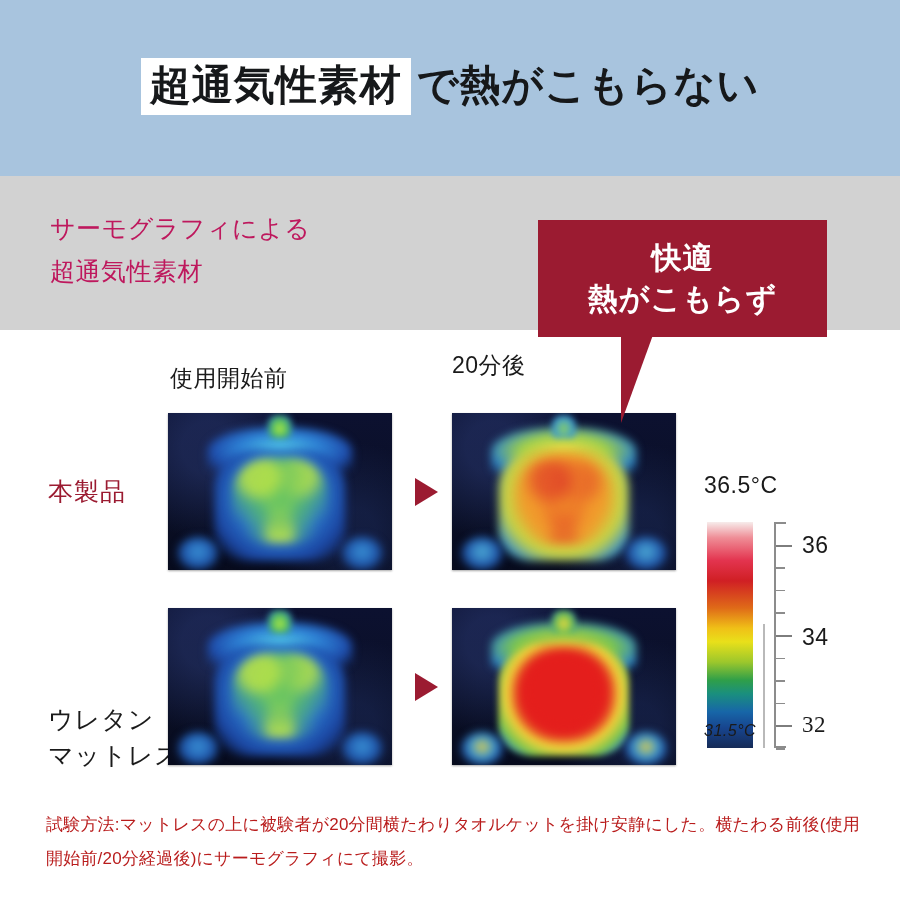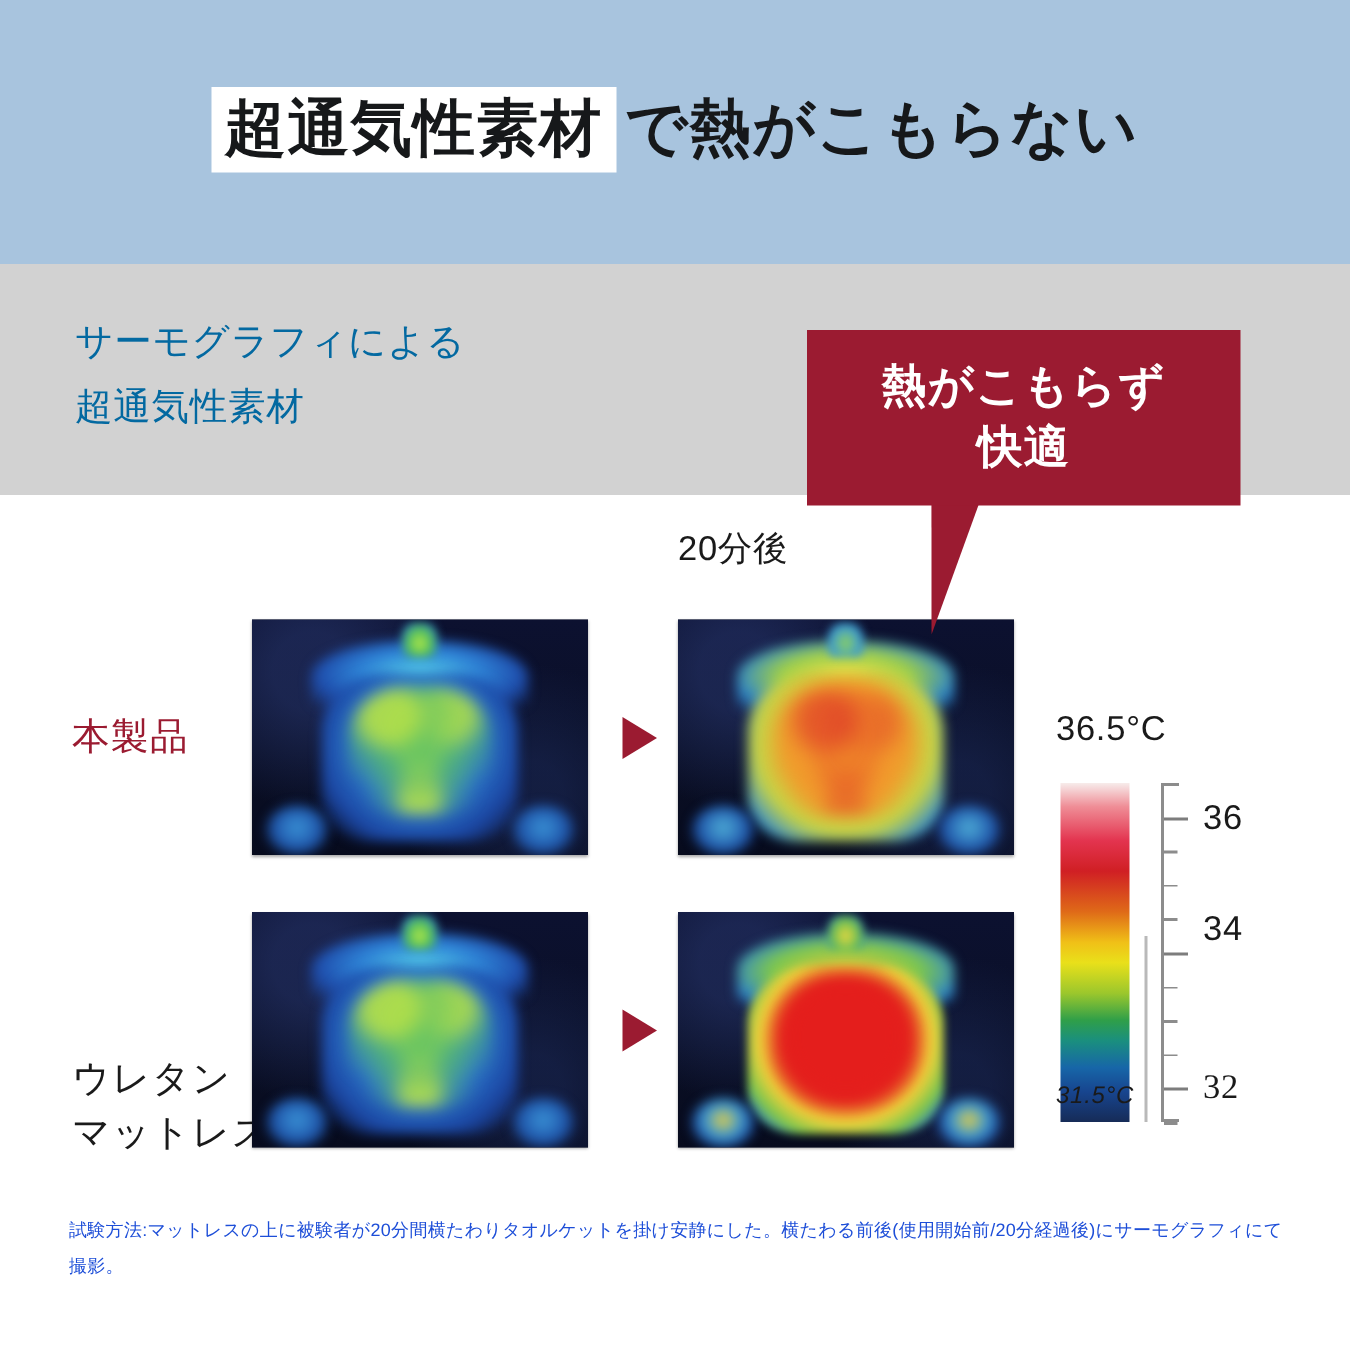--- a/index.html
+++ b/index.html
@@ -33,21 +33,21 @@
   }
   .headline .hl-rest{display:inline-block;vertical-align:baseline;}
 
   
   .gray-band{
     position:absolute;left:0;top:176px;width:900px;height:154px;
     background:#d2d2d2;
   }
   .subtitle{
     position:absolute;left:50px;top:207px;
-    font-size:25px;line-height:1.72;color:#0369a1;
+    font-size:25px;line-height:1.72;color:#be185d;
     letter-spacing:0.5px;
   }
 
   
   .callout{
     position:absolute;left:538px;top:220px;width:289px;height:117px;
     background:#9b1b31;
     z-index:7;
   }
   .callout-text{
@@ -215,21 +215,21 @@
     font-size:23px;color:#1a1a1a;letter-spacing:0.5px;
     transform:translateY(-50%);
   }
   .axis-cap{
     position:absolute;left:86px;width:10px;height:2px;background:#8c8c8c;
   }
 
   
   .footnote{
     position:absolute;left:46px;top:808px;width:818px;
-    font-size:12px;line-height:2.0;color:#1d4ed8;
+    font-size:17px;line-height:2.0;color:#b91c1c;
     letter-spacing:0.2px;
   }
 </style>
 </head>
 <body>
 
 <div class="page">
 
   <div class="header-band"></div>
   <div class="headline">
@@ -238,25 +238,26 @@
 
   <div class="gray-band"></div>
   <div class="subtitle">
     <div>サーモグラフィによる</div>
     <div>超通気性素材</div>
   </div>
 
   <div class="callout-tail"></div>
   <div class="callout">
     <div class="callout-text">
+      <div>快適</div>
       <div>熱がこもらず</div>
-      <div>快適</div>
-    </div>
-  </div>
-
+    </div>
+  </div>
+
+  <div class="col-caption cap-before">使用開始前</div>
   <div class="col-caption cap-after">
     <div>20分後</div>
   </div>
 
   <div class="row-label product">本製品</div>
   <div class="row-label urethane">
     <div>ウレタン</div>
     <div>マットレス</div>
   </div>
 
@@ -319,21 +320,21 @@
     <div class="axis-cap" style="top:50px;"></div>
     <div class="axis-cap" style="top:274px;"></div>
     <div id="scale-ticks">
         <div class="tick minor" style="top: 50px;"></div>
         <div class="tick major" style="top: 72.6px;"></div>
         <div class="tick-label" style="top: 72.6px;">36</div>
         <div class="tick minor" style="top: 95.2px;"></div>
         <div class="tick minor" style="top: 117.8px;"></div>
         <div class="tick minor" style="top: 140.4px;"></div>
         <div class="tick major" style="top: 163px;"></div>
-        <div class="tick-label" style="top: 147px; text-align: right;">34</div>
+        <div class="tick-label" style="top: 165px; text-align: right;">34</div>
         <div class="tick minor" style="top: 185.6px;"></div>
         <div class="tick minor" style="top: 208.2px;"></div>
         <div class="tick minor" style="top: 230.8px;"></div>
         <div class="tick major" style="top: 253.4px;"></div>
         <div class="tick-label" style="top: 253.4px; font-family: Liberation Serif, serif;">32</div>
         <div class="tick minor" style="top: 276px;"></div>
       </div>
     <div class="scale-bottom-label">31.5°C</div>
   </div>
 

